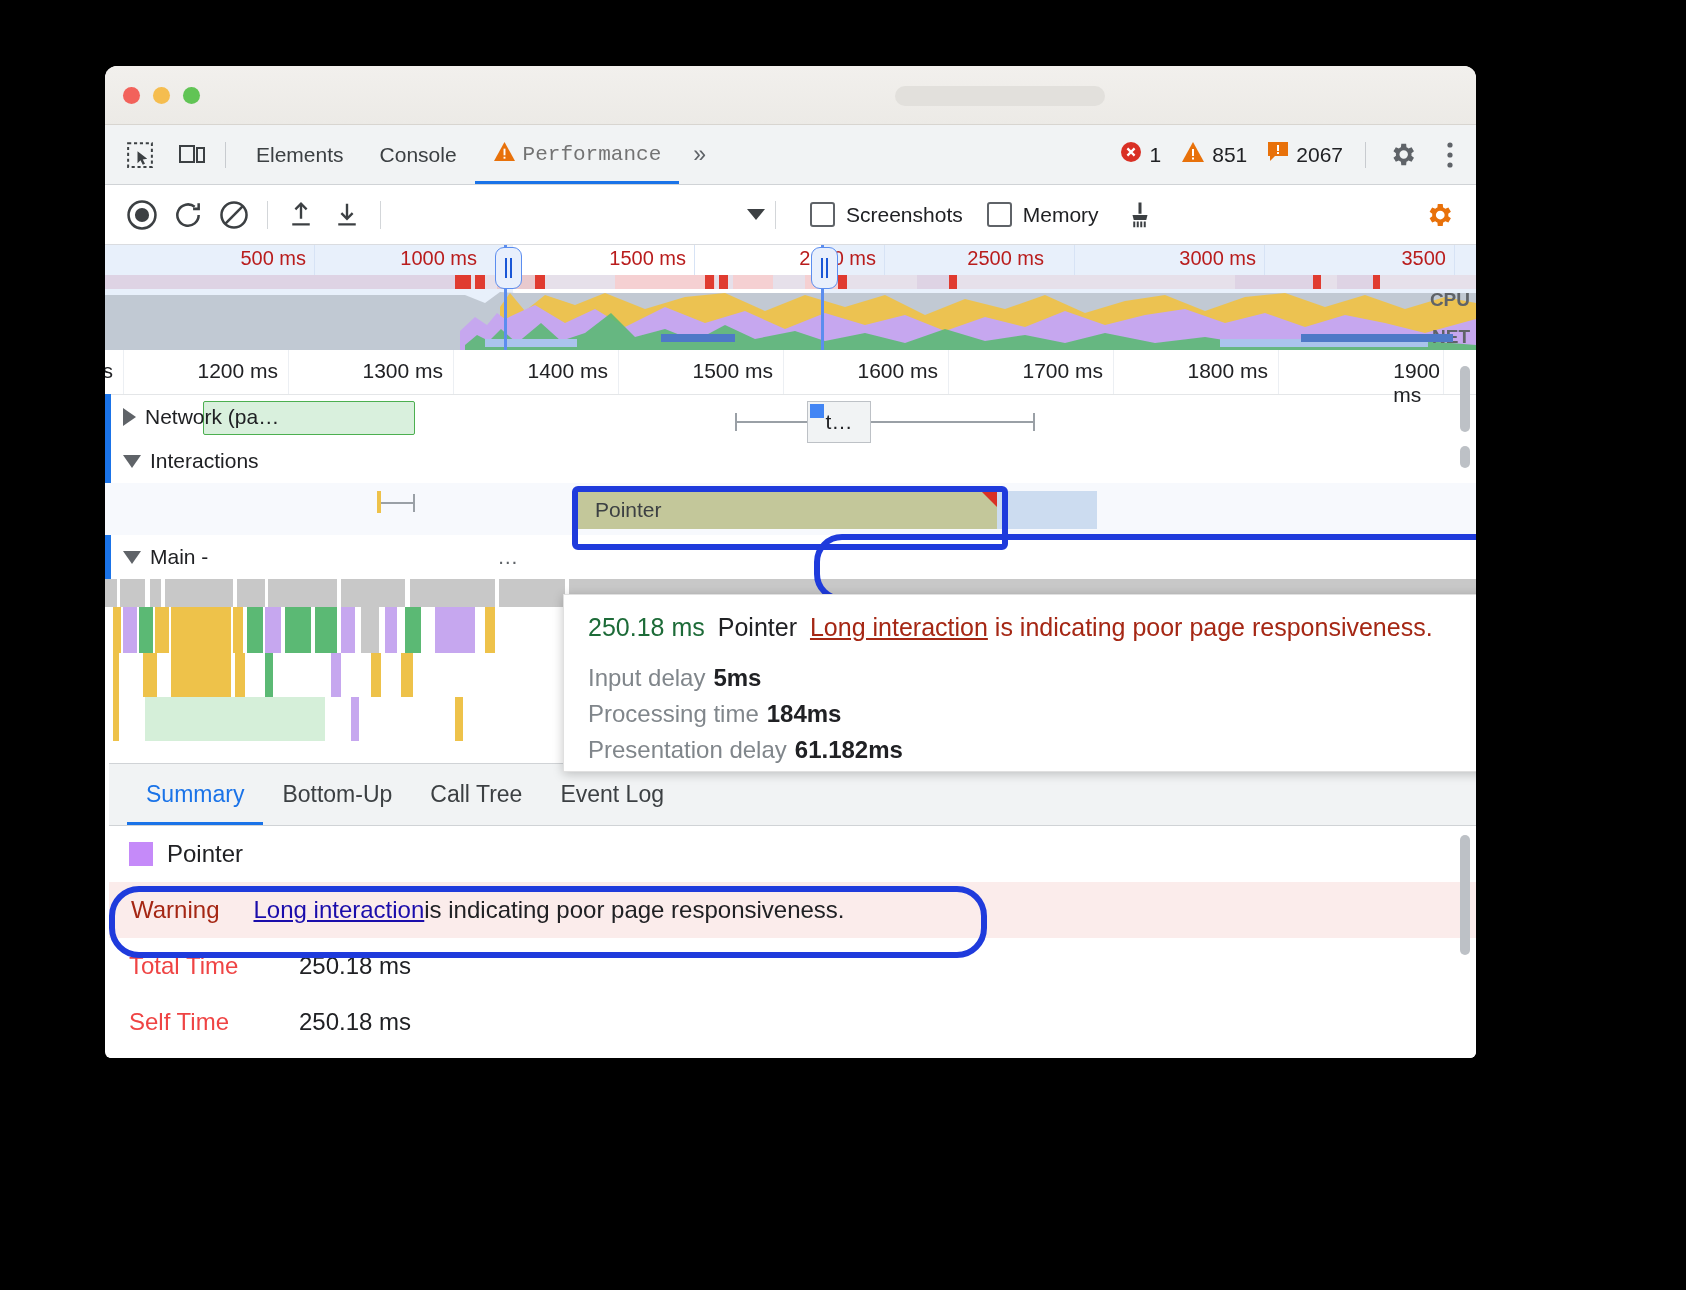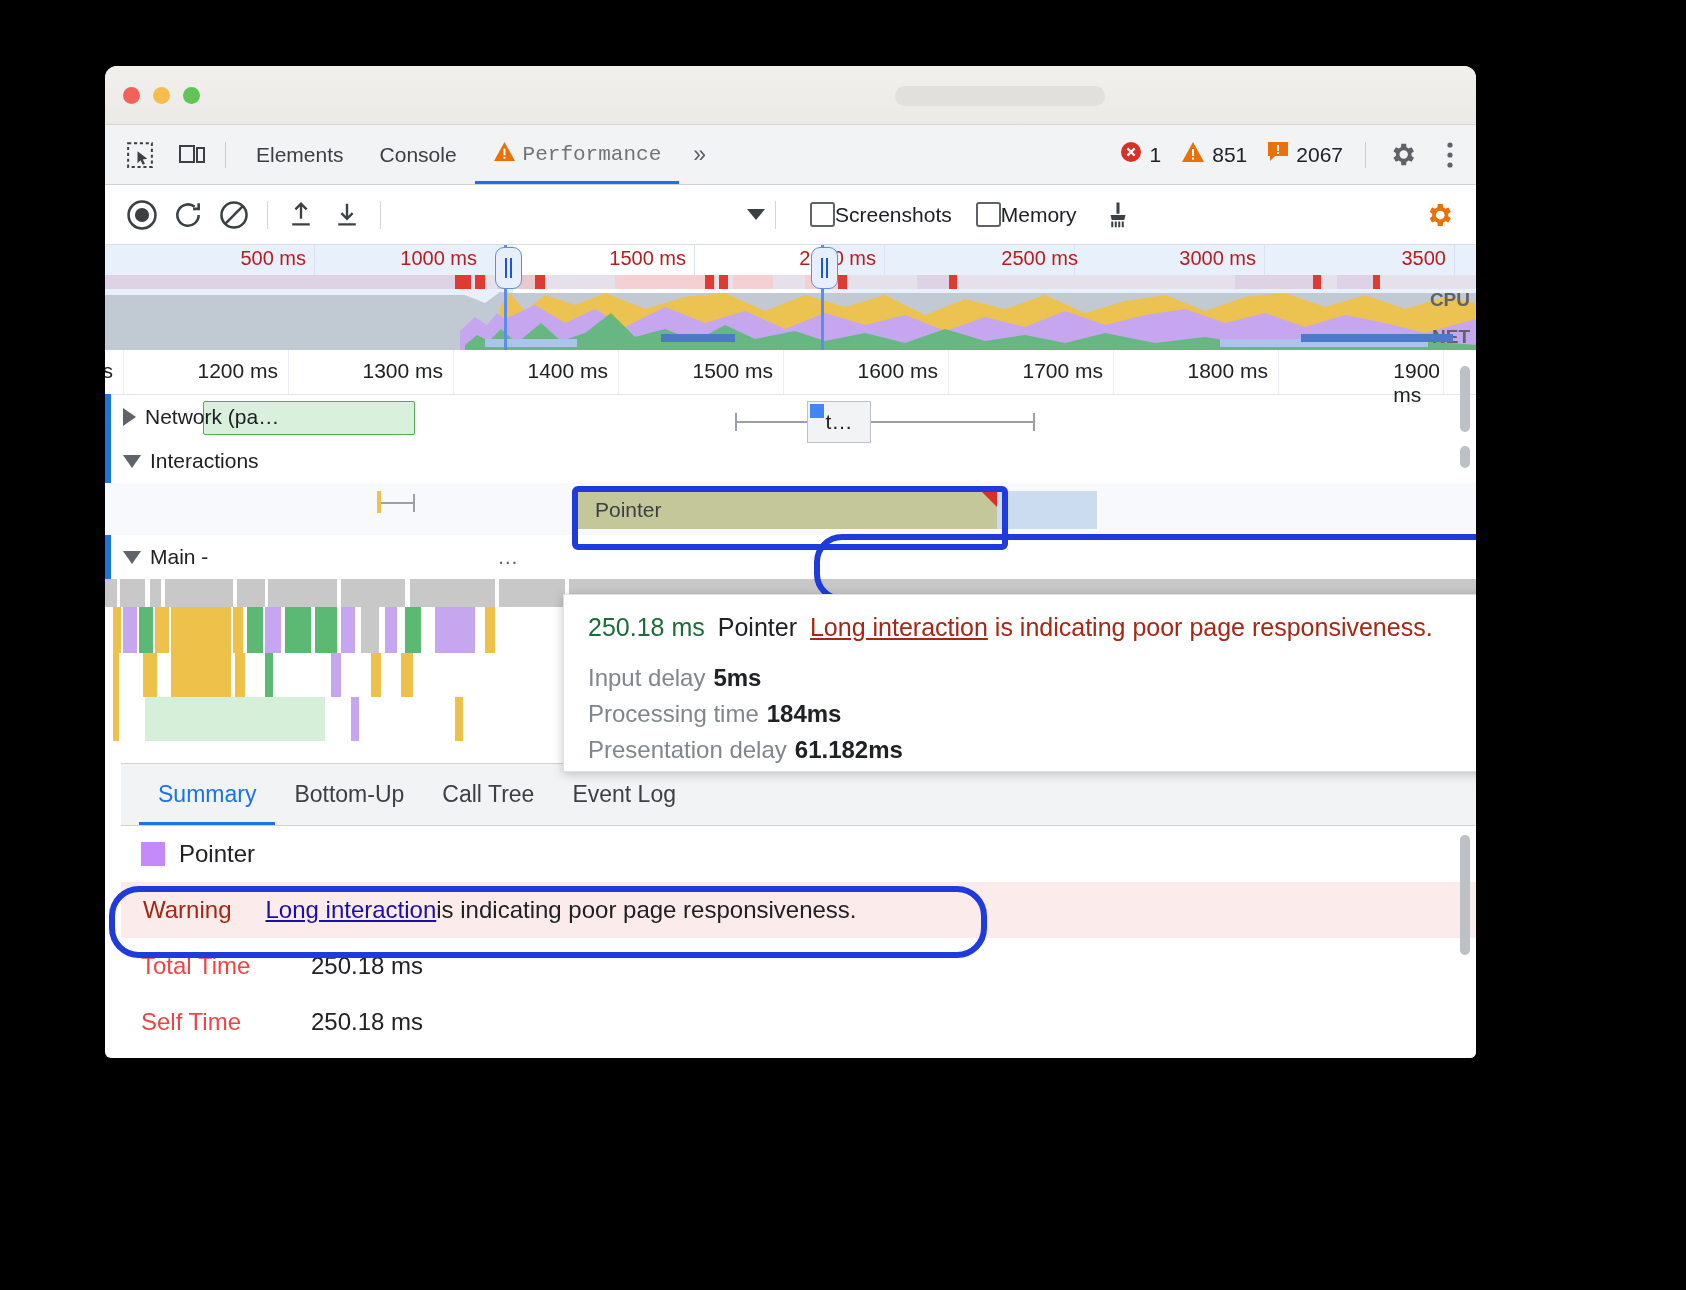--- a/index.html
+++ b/index.html
@@ -68,21 +68,21 @@
     position:relative; height:59px; background:#ffffff;
     border-bottom:1px solid #dadce0; display:flex; align-items:center; padding:0 14px;
   }
   .pt-icon { width:46px; height:46px; display:flex; align-items:center; justify-content:center; color:#3c4043; }
   .pt-sep { width:1px; height:28px; background:#d3d6d9; margin:0 10px; }
   .pt-select {
     flex:0 0 auto; width:360px; height:30px; display:flex; align-items:center; justify-content:flex-end;
     font-size:20px; color:#3c4043; margin-left:14px;
   }
   .caret-down { width:0;height:0;border-left:9px solid transparent;border-right:9px solid transparent;border-top:11px solid #3c4043; }
-  .pt-check { display:flex; align-items:center; gap:0; font-size:21px; color:#202124; margin-left:24px; }
+  .pt-check { display:flex; align-items:center; gap:11px; font-size:21px; color:#202124; margin-left:24px; }
   .cbox { width:21px;height:21px;border:2px solid #5f6368;border-radius:3px;background:#fff;}
   .pt-right { margin-left:auto; display:flex; align-items:center; }
 
   
   .overview { position:relative; height:105px; background:#fff; overflow:hidden; }
   .ov-ruler { position:absolute; left:0; right:0; top:0; height:30px; }
   .ov-tick { position:absolute; top:2px; font-size:20px; color:#b91c1c; transform:translateX(-100%); padding-right:8px; }
   .ov-vline { position:absolute; top:0; bottom:0; width:1px; background:#d7e3f5; }
   .ov-dim { position:absolute; top:0; bottom:0; background:#d6e4f7; opacity:.55; }
   .ov-net { position:absolute; left:0; right:0; top:30px; height:14px; background:#e6e0ea; }
@@ -145,21 +145,21 @@
   .tt-line1 { display:flex; align-items:baseline; gap:13px; font-size:25px; }
   .tt-dur { color:#1d6b38; }
   .tt-name { color:#202124; }
   .tt-warn { color:#a52714; }
   .tt-warn u { text-decoration:underline; }
   .tt-rows { margin-top:22px; }
   .tt-row { font-size:24px; margin-bottom:8px; color:#80868b; }
   .tt-row b { color:#202124; font-weight:bold; margin-left:8px; }
 
   
-  .bottom { position:absolute; left:16px; right:0; bottom:0; height:295px; background:#fff; }
+  .bottom { position:absolute; left:4px; right:0; bottom:0; height:295px; background:#fff; }
   .bottom-tabs {
     height:61px; background:#f1f3f4; border-top:1px solid #d0d3d6; border-bottom:1px solid #d0d3d6;
     display:flex; align-items:center; padding-left:18px;
   }
   .btab { position:relative; height:61px; display:flex; align-items:center; padding:0 19px; font-size:23px; color:#3c4043; }
   .btab.active { color:#1a73e8; }
   .btab.active::after { content:""; position:absolute; left:0; right:0; bottom:0; height:3px; background:#1a73e8; }
   .srow { display:flex; align-items:center; height:56px; padding-left:20px; font-size:24px; }
   .swatch { width:24px;height:24px;background:#c58af9; margin-right:14px; }
   .warnrow { background:#fbeceb; height:56px; display:flex; align-items:center; padding-left:22px; font-size:24px; }
@@ -344,21 +344,21 @@
         <div class="ov-vline" style="left:399px"></div>
         <div class="ov-vline" style="left:589px"></div>
         <div class="ov-vline" style="left:779px"></div>
         <div class="ov-vline" style="left:969px"></div>
         <div class="ov-vline" style="left:1159px"></div>
         <div class="ov-vline" style="left:1349px"></div>
         <div class="ov-tick" style="left:209px">500 ms</div>
         <div class="ov-tick" style="left:380px">1000 ms</div>
         <div class="ov-tick" style="left:589px">1500 ms</div>
         <div class="ov-tick" style="left:779px">2000 ms</div>
-        <div class="ov-tick" style="left:981px">2500 ms</div>
+        <div class="ov-tick" style="left:947px">2500 ms</div>
         <div class="ov-tick" style="left:1159px">3000 ms</div>
         <div class="ov-tick" style="left:1349px">3500 ms</div>
       </div>
 
       <div class="ov-net">
         <div style="position:absolute;left:0;top:0;height:14px;width:350px;background:#ded3e4;"></div>
         <div style="position:absolute;left:350px;top:0;height:14px;width:16px;background:#e03b30;"></div>
         <div style="position:absolute;left:370px;top:0;height:14px;width:10px;background:#e03b30;"></div>
         <div style="position:absolute;left:392px;top:0;height:14px;width:38px;background:#e8c9cd;"></div>
         <div style="position:absolute;left:430px;top:0;height:14px;width:10px;background:#e03b30;"></div>

